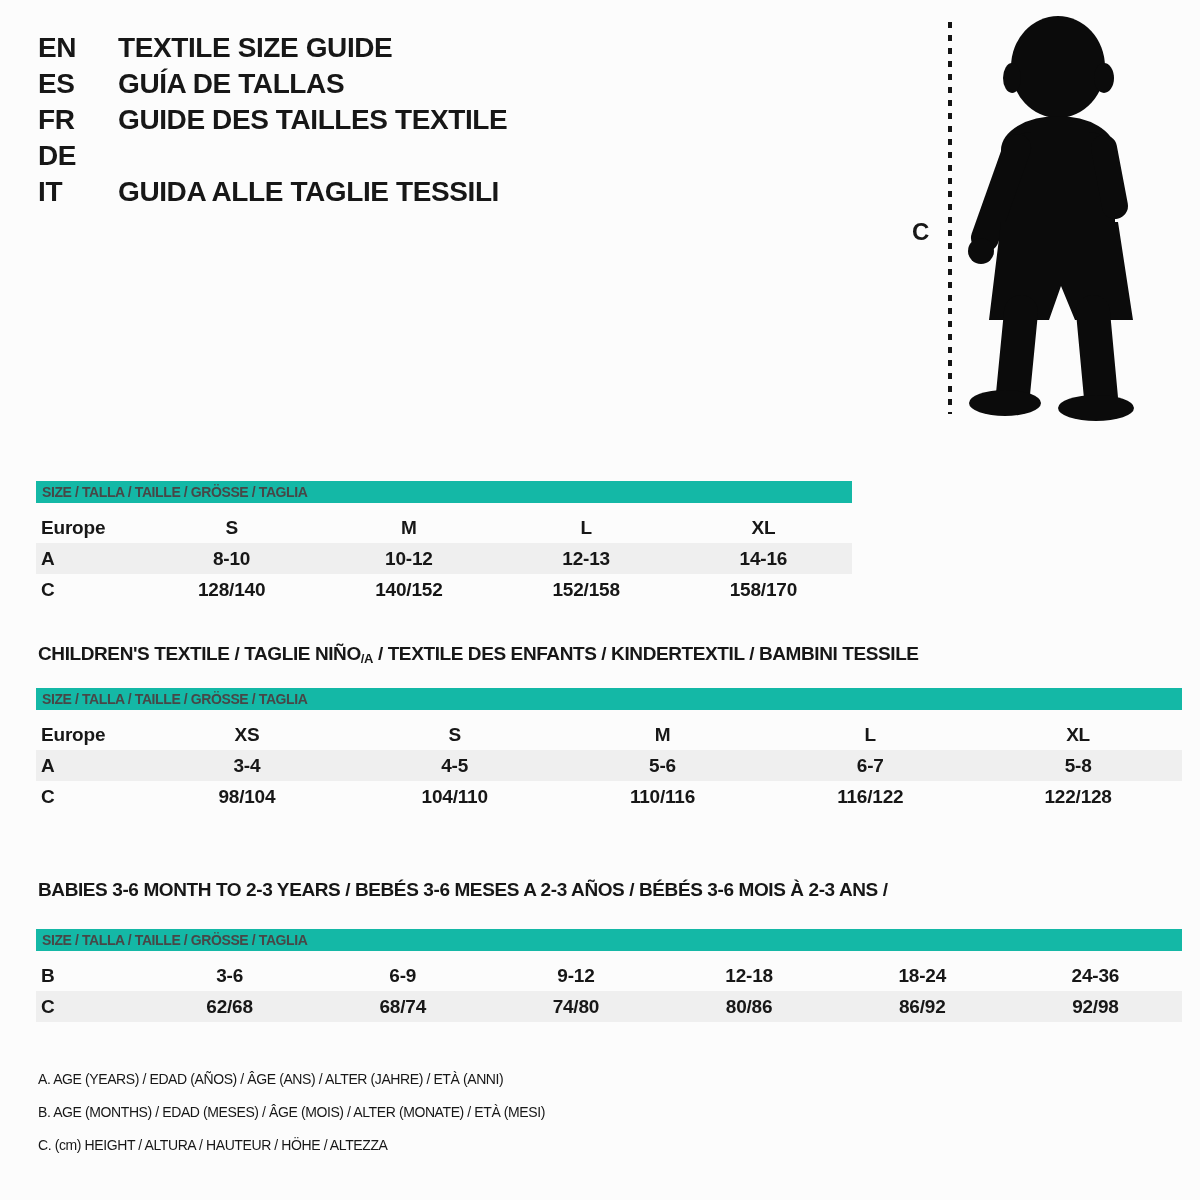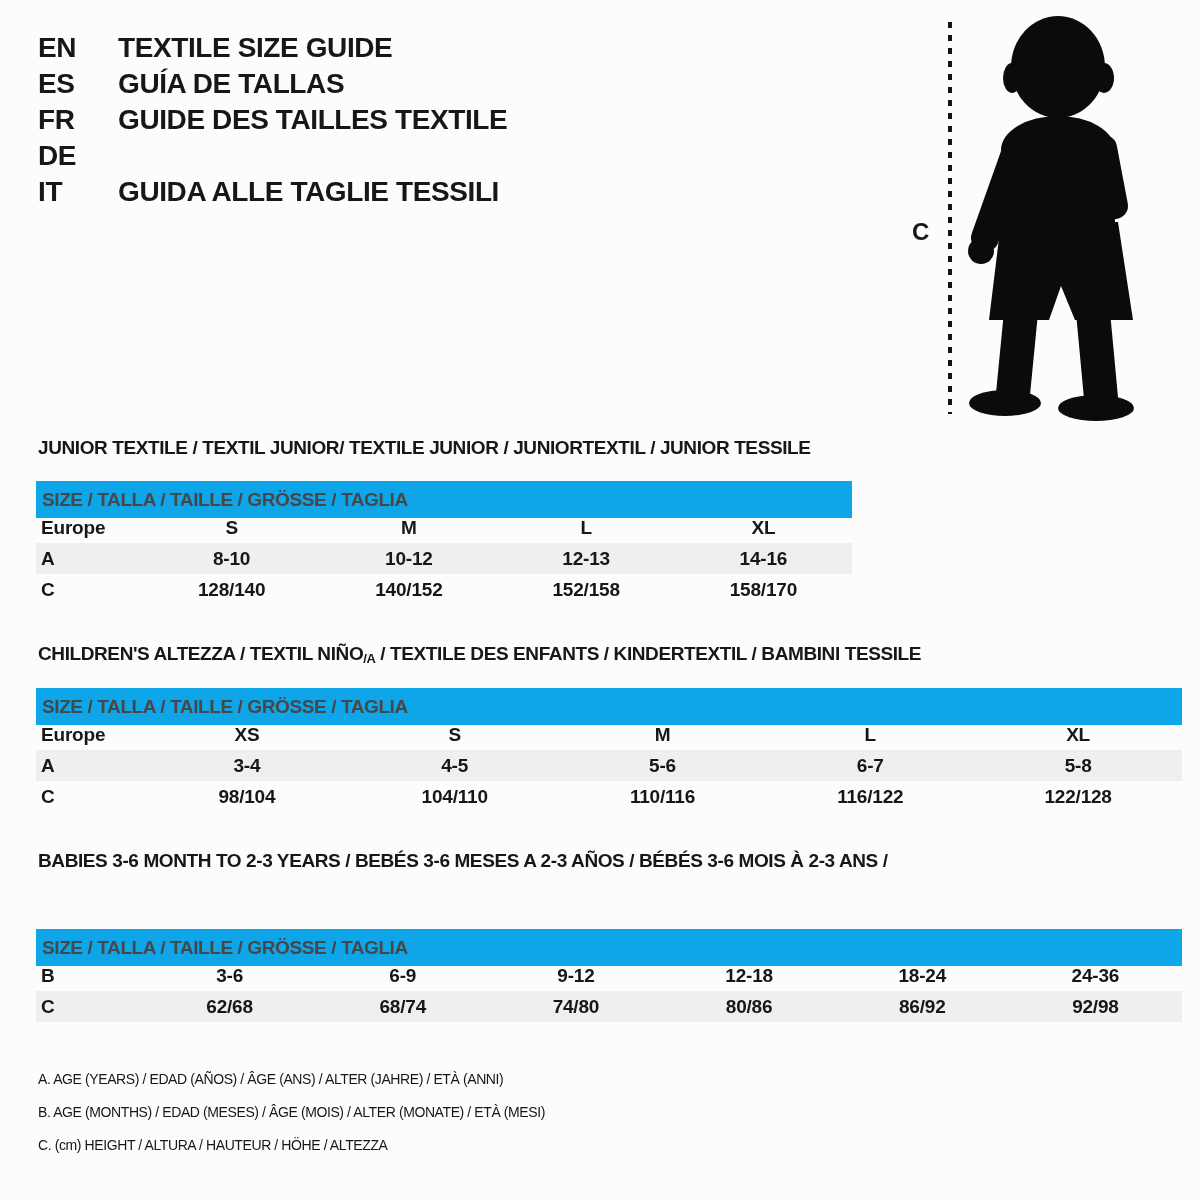--- a/index.html
+++ b/index.html
@@ -34,23 +34,23 @@
 
   
   .sec-heading {
     position:absolute; left:38px;
     font-weight:700; font-size:19px; letter-spacing:-0.4px; white-space:nowrap;
   }
   .sub-part { font-size:13px; position:relative; top:3px; font-weight:700; }
 
   
   .size-bar {
-    position:absolute; left:36px; height:37px;
-    background:#0ea5e9; color:#474747;
-    font-weight:700; font-size:19px; letter-spacing:-0.4px;
+    position:absolute; left:36px; height:22px;
+    background:#14b8a6; color:#474747;
+    font-weight:700; font-size:14px; letter-spacing:-0.4px;
     display:flex; align-items:center; padding-left:6px;
   }
 
   
   .trow {
     position:absolute; left:36px; height:31px;
     display:grid; align-items:center;
     font-size:19px; letter-spacing:-0.2px; font-weight:700;
   }
   .trow.shaded { background:#efefef; }
@@ -114,21 +114,20 @@
       <path d="M38,212 L155,212 L170,310 L112,310 L98,276 L86,310 L26,310 Z" stroke="none"></path>
 
       <line x1="58" y1="302" x2="50" y2="384" stroke-width="34" stroke-linecap="round"></line>
       <line x1="130" y1="302" x2="138" y2="388" stroke-width="34" stroke-linecap="round"></line>
 
       <ellipse cx="42" cy="393" rx="36" ry="13" stroke="none"></ellipse>
       <ellipse cx="133" cy="398" rx="38" ry="13" stroke="none"></ellipse>
     </g>
   </svg>
 
-  <h2 class="sec-heading" style="top:437px">JUNIOR TEXTILE / TEXTIL JUNIOR/ TEXTILE JUNIOR / JUNIORTEXTIL / JUNIOR TESSILE</h2>
   <div class="size-bar w816" style="top:481px">SIZE / TALLA / TAILLE / GRÖSSE / TAGLIA</div>
   <div class="trow cols4" style="top:512px">
     <span class="label-cell">Europe</span>
     <span class="val-cell">S</span>
     <span class="val-cell">M</span>
     <span class="val-cell">L</span>
     <span class="val-cell">XL</span>
   </div>
   <div class="trow cols4 shaded" style="top:543px">
     <span class="label-cell">A</span>
@@ -138,21 +137,21 @@
     <span class="val-cell">14-16</span>
   </div>
   <div class="trow cols4" style="top:574px">
     <span class="label-cell">C</span>
     <span class="val-cell">128/140</span>
     <span class="val-cell">140/152</span>
     <span class="val-cell">152/158</span>
     <span class="val-cell">158/170</span>
   </div>
 
-  <h2 class="sec-heading" style="top:643px"><span>CHILDREN'S ALTEZZA / TEXTIL NIÑO</span><span class="sub-part">/A</span><span> / TEXTILE DES ENFANTS / KINDERTEXTIL / BAMBINI TESSILE</span></h2>
+  <h2 class="sec-heading" style="top:643px"><span>CHILDREN'S TEXTILE / TAGLIE NIÑO</span><span class="sub-part">/A</span><span> / TEXTILE DES ENFANTS / KINDERTEXTIL / BAMBINI TESSILE</span></h2>
   <div class="size-bar w1146" style="top:688px">SIZE / TALLA / TAILLE / GRÖSSE / TAGLIA</div>
   <div class="trow cols5" style="top:719px">
     <span class="label-cell">Europe</span>
     <span class="val-cell">XS</span>
     <span class="val-cell">S</span>
     <span class="val-cell">M</span>
     <span class="val-cell">L</span>
     <span class="val-cell">XL</span>
   </div>
   <div class="trow cols5 shaded" style="top:750px">
@@ -165,21 +164,21 @@
   </div>
   <div class="trow cols5" style="top:781px">
     <span class="label-cell">C</span>
     <span class="val-cell">98/104</span>
     <span class="val-cell">104/110</span>
     <span class="val-cell">110/116</span>
     <span class="val-cell">116/122</span>
     <span class="val-cell">122/128</span>
   </div>
 
-  <h2 class="sec-heading" style="top:850px">BABIES 3-6 MONTH TO 2-3 YEARS / BEBÉS 3-6 MESES A 2-3 AÑOS / BÉBÉS 3-6 MOIS À 2-3 ANS /</h2>
+  <h2 class="sec-heading" style="top:879px">BABIES 3-6 MONTH TO 2-3 YEARS / BEBÉS 3-6 MESES A 2-3 AÑOS / BÉBÉS 3-6 MOIS À 2-3 ANS /</h2>
   <div class="size-bar w1146" style="top:929px">SIZE / TALLA / TAILLE / GRÖSSE / TAGLIA</div>
   <div class="trow cols6" style="top:960px">
     <span class="label-cell">B</span>
     <span class="val-cell">3-6</span>
     <span class="val-cell">6-9</span>
     <span class="val-cell">9-12</span>
     <span class="val-cell">12-18</span>
     <span class="val-cell">18-24</span>
     <span class="val-cell">24-36</span>
   </div>

